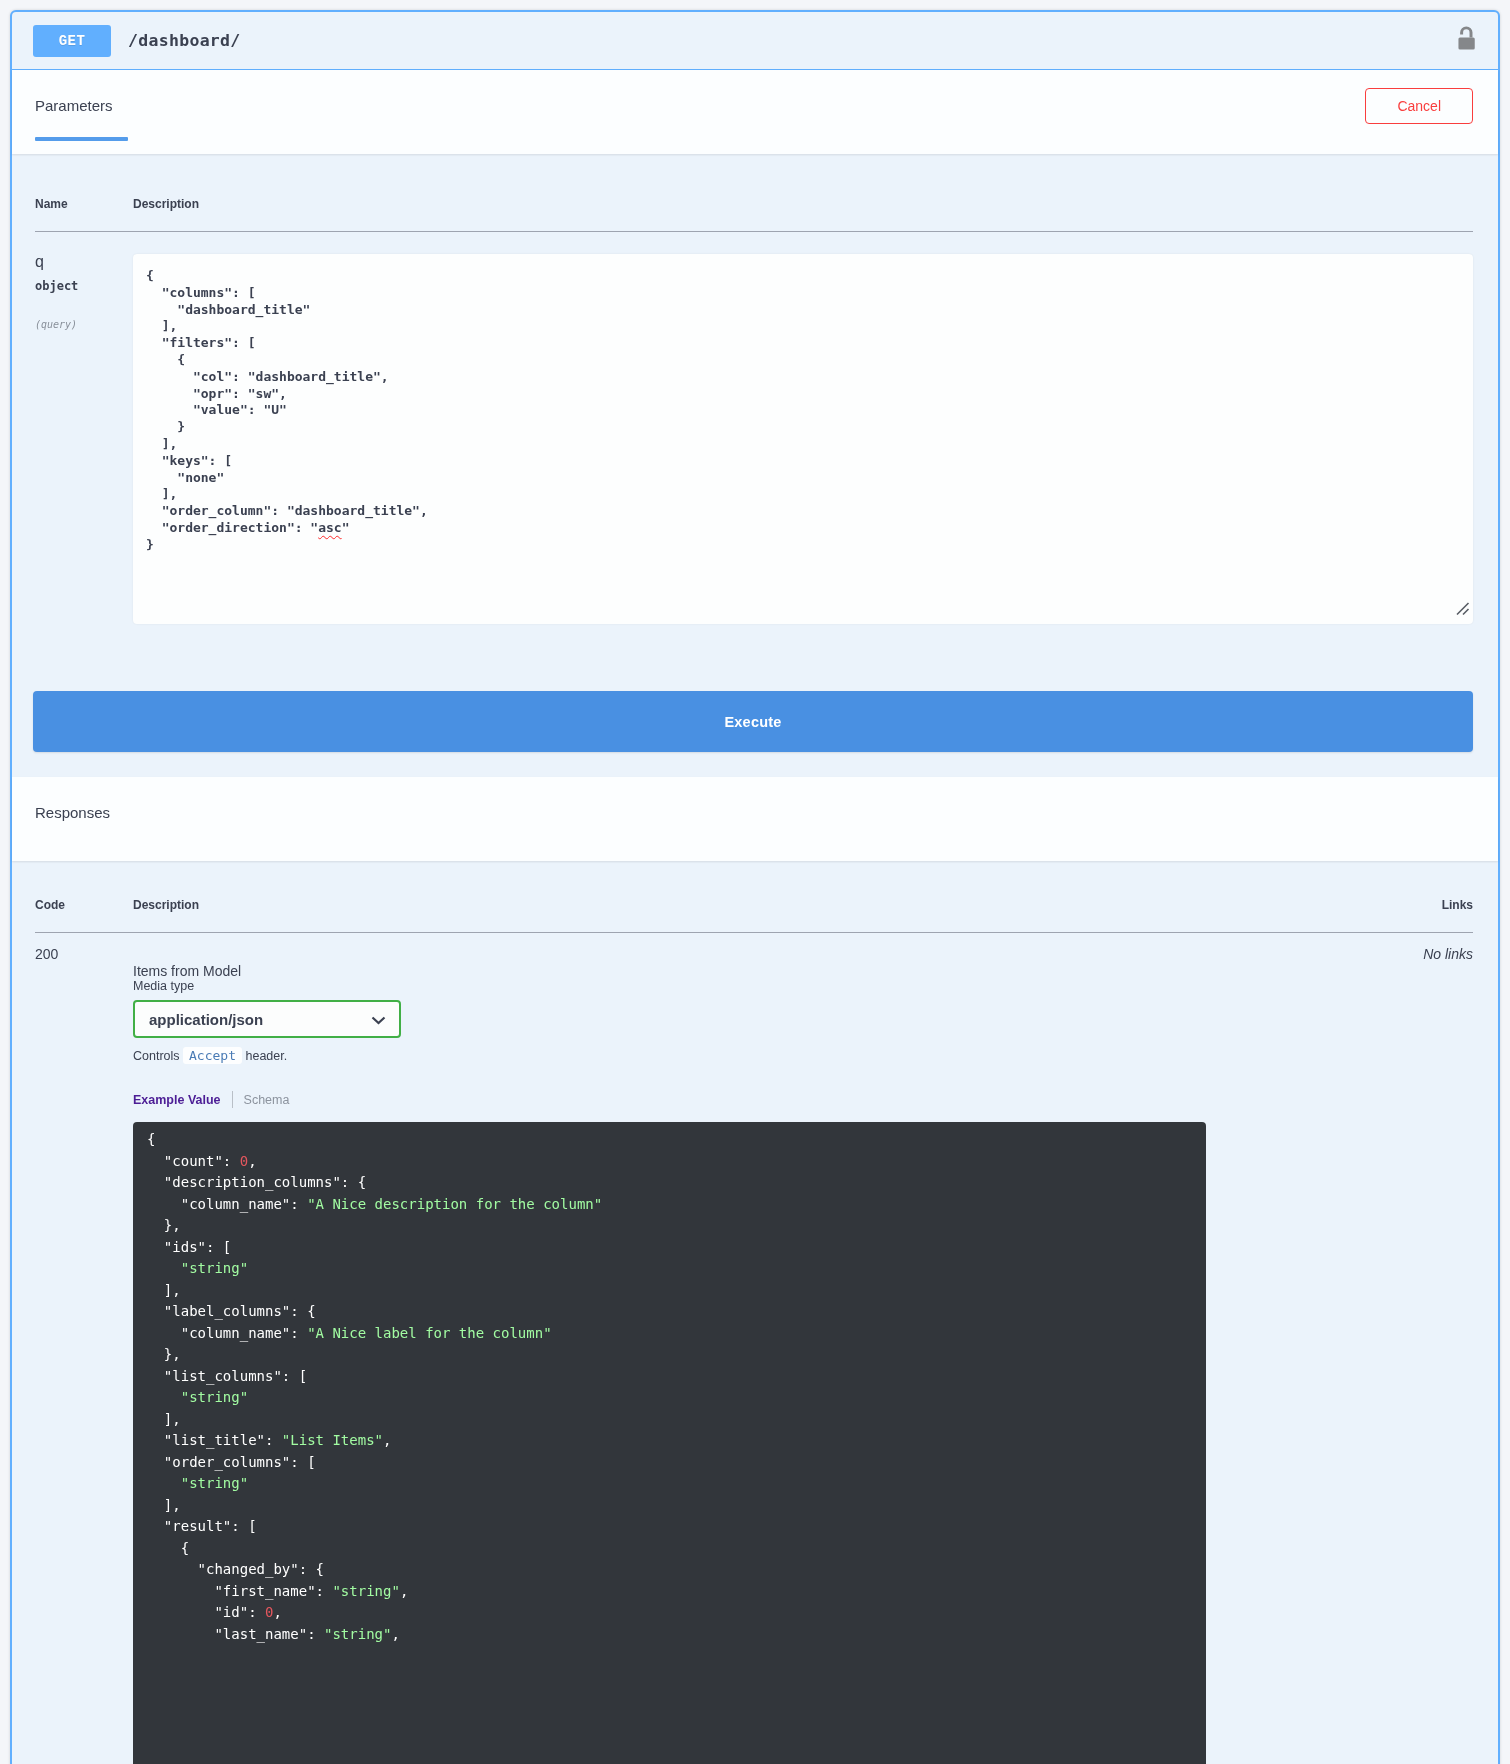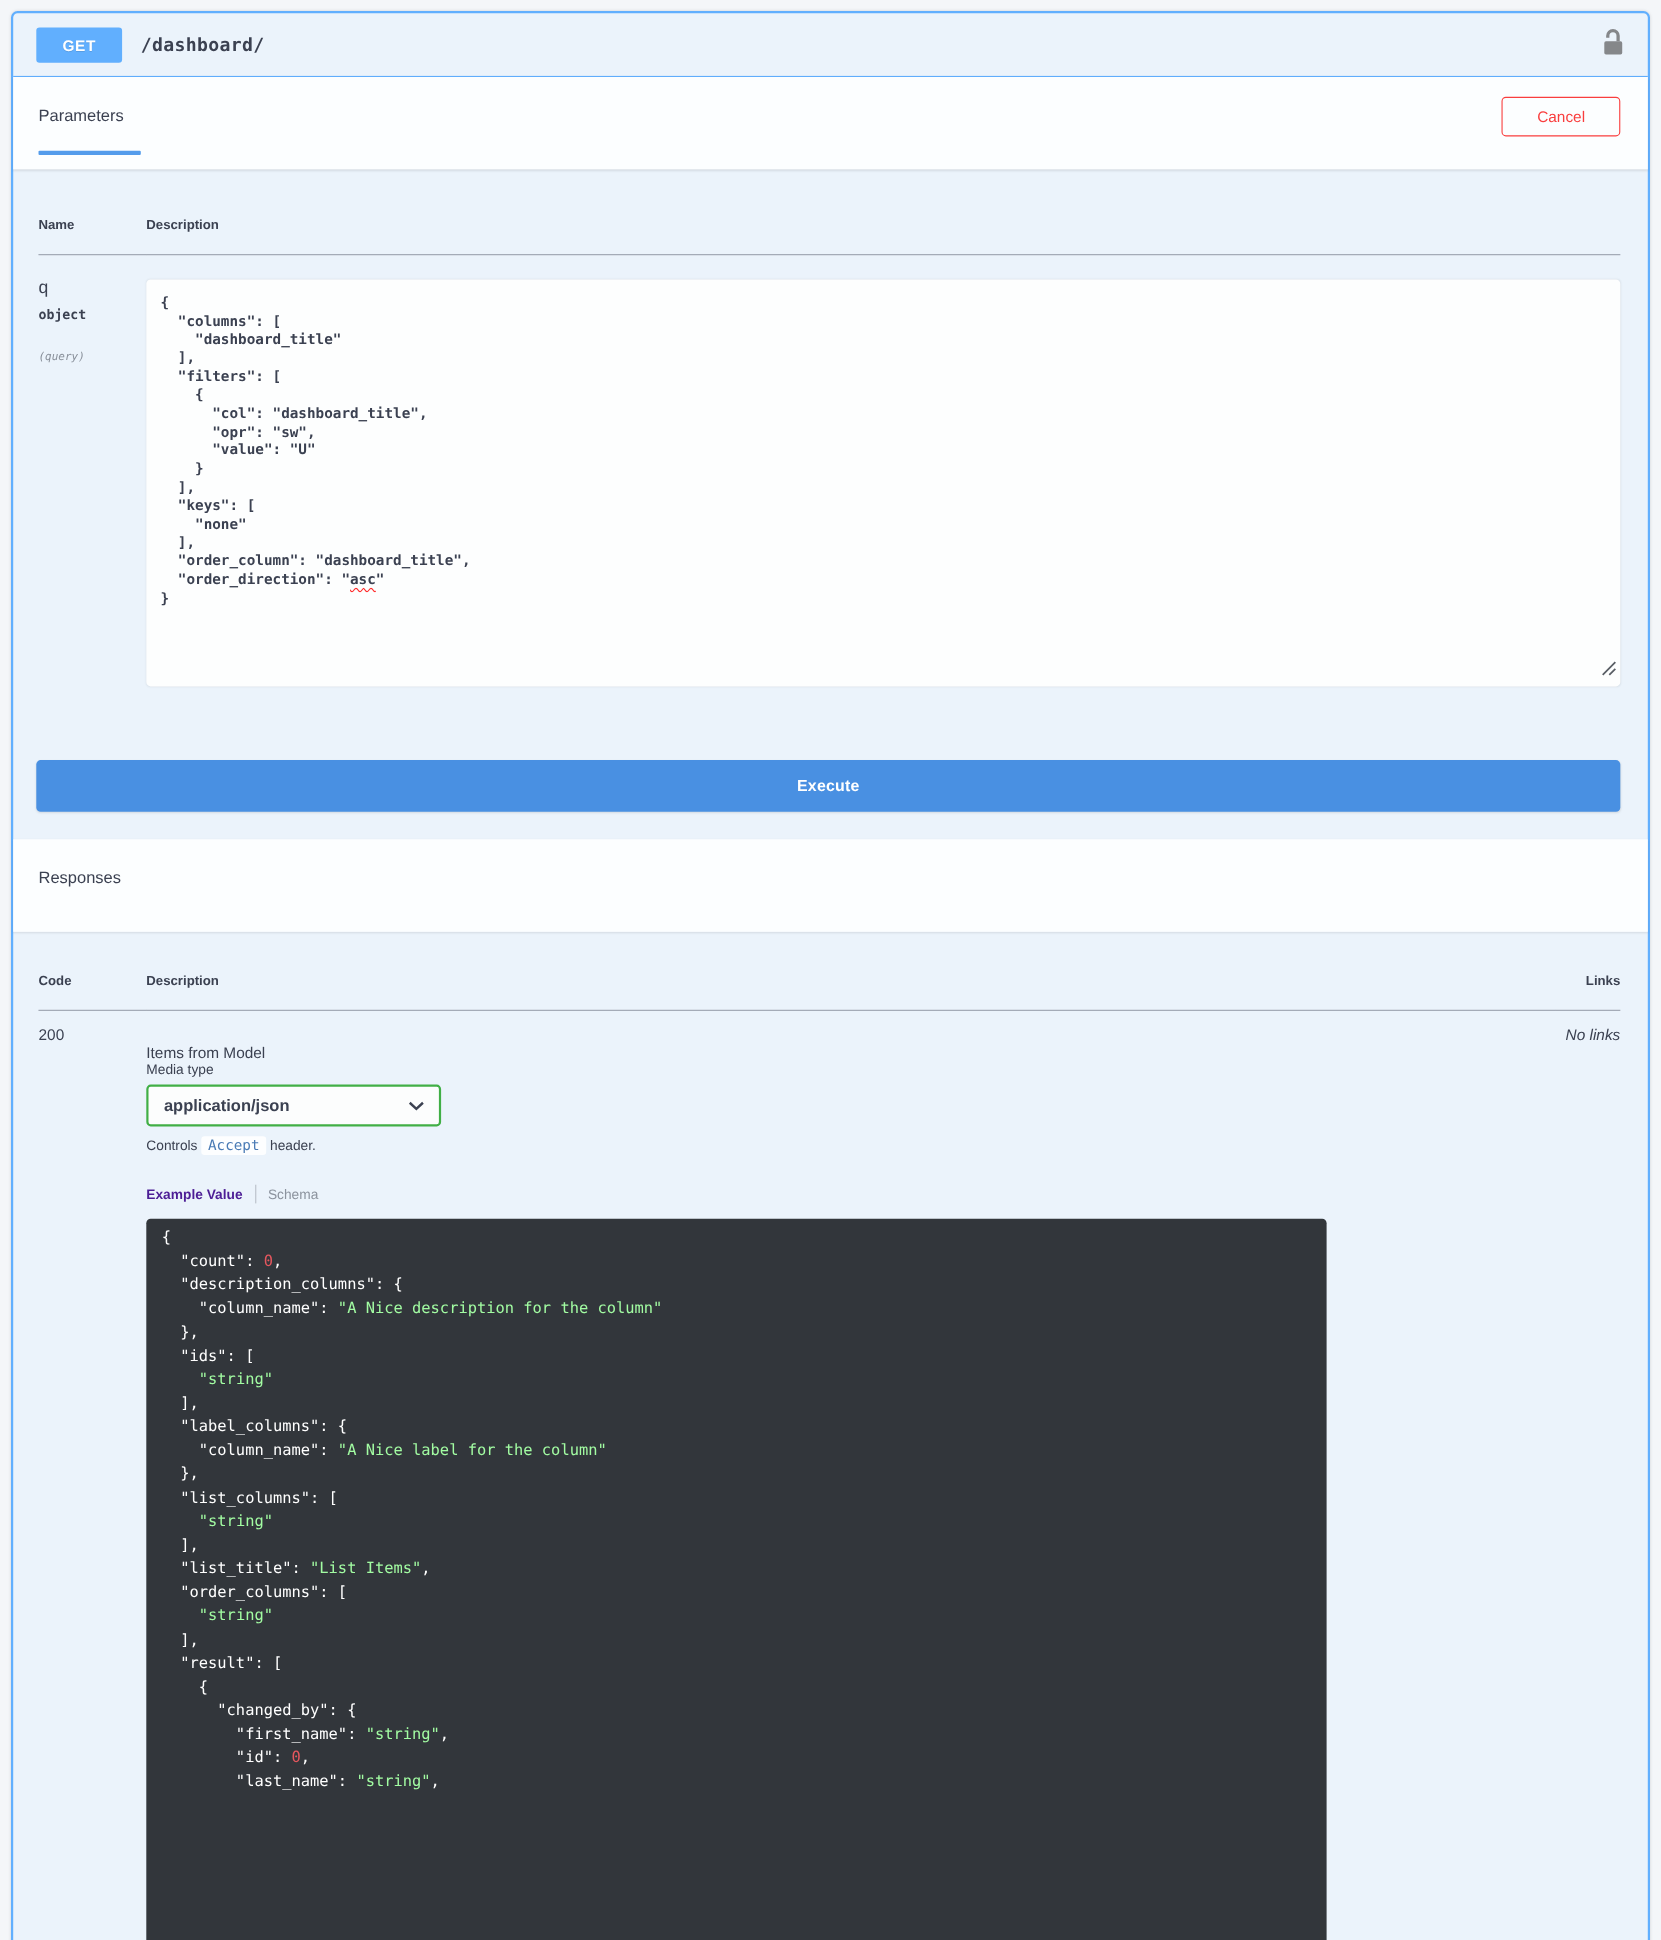--- a/index.html
+++ b/index.html
@@ -13,21 +13,21 @@
   }
 
   
   .summary {
     display:flex; align-items:center; padding:12px 20px 12px 21px;
     border-bottom:1px solid #61affe; cursor:pointer;
   }
   .method-badge {
     background:#61affe; color:#fff; font-weight:bold; font-size:14px;
     width:78px; height:32px; display:flex; align-items:center; justify-content:center;
-    border-radius:3px; letter-spacing:.5px; text-shadow:0 1px 0 rgba(0,0,0,.1);
+    border-radius:3px; letter-spacing:.5px; text-shadow:0 1px 0 rgba(0,0,0,.1);font-family:Liberation Mono, monospace;
   }
   .path {
     margin-left:17px; font-family:"DejaVu Sans Mono", monospace;
     font-weight:bold; font-size:16.5px; color:#3b4151; letter-spacing:.3px;
   }
   .lock-wrap { margin-left:auto; display:flex; align-items:center; background:none; border:none; cursor:pointer; }
 
   
   .op-description { padding:27px 24px; font-size:15px; color:#40495a; height:109px; }
 
@@ -74,21 +74,21 @@
   }
   .misspell {
     text-decoration:underline; text-decoration-style:wavy;
     text-decoration-color:#ff2a2a; text-decoration-thickness:1px; text-underline-offset:3px;
   }
   .resize-grip { position:absolute; right:3px; bottom:3px; cursor:nwse-resize; }
 
   
   .execute-wrap { padding:67px 25px 25px 21px; }
   .execute-btn {
-    width:100%; height:47px; background:#4990e2; border:none; border-radius:4px;
+    width:100%; height:61px; background:#4990e2; border:none; border-radius:4px;
     color:#fff; font-weight:bold; font-size:14.5px; cursor:pointer; letter-spacing:.2px;
     font-family:"Liberation Sans", sans-serif; box-shadow:0 1px 2px rgba(0,0,0,.1);
   }
 
   
   .responses-body { padding:17px 25px 0 23px; }
   .resp-code { font-size:14px; padding-top:13px; }
   .resp-links { font-size:14px; font-style:italic; padding-top:13px; }
   .resp-desc-text { font-size:14px; margin-top:30px; }
 

